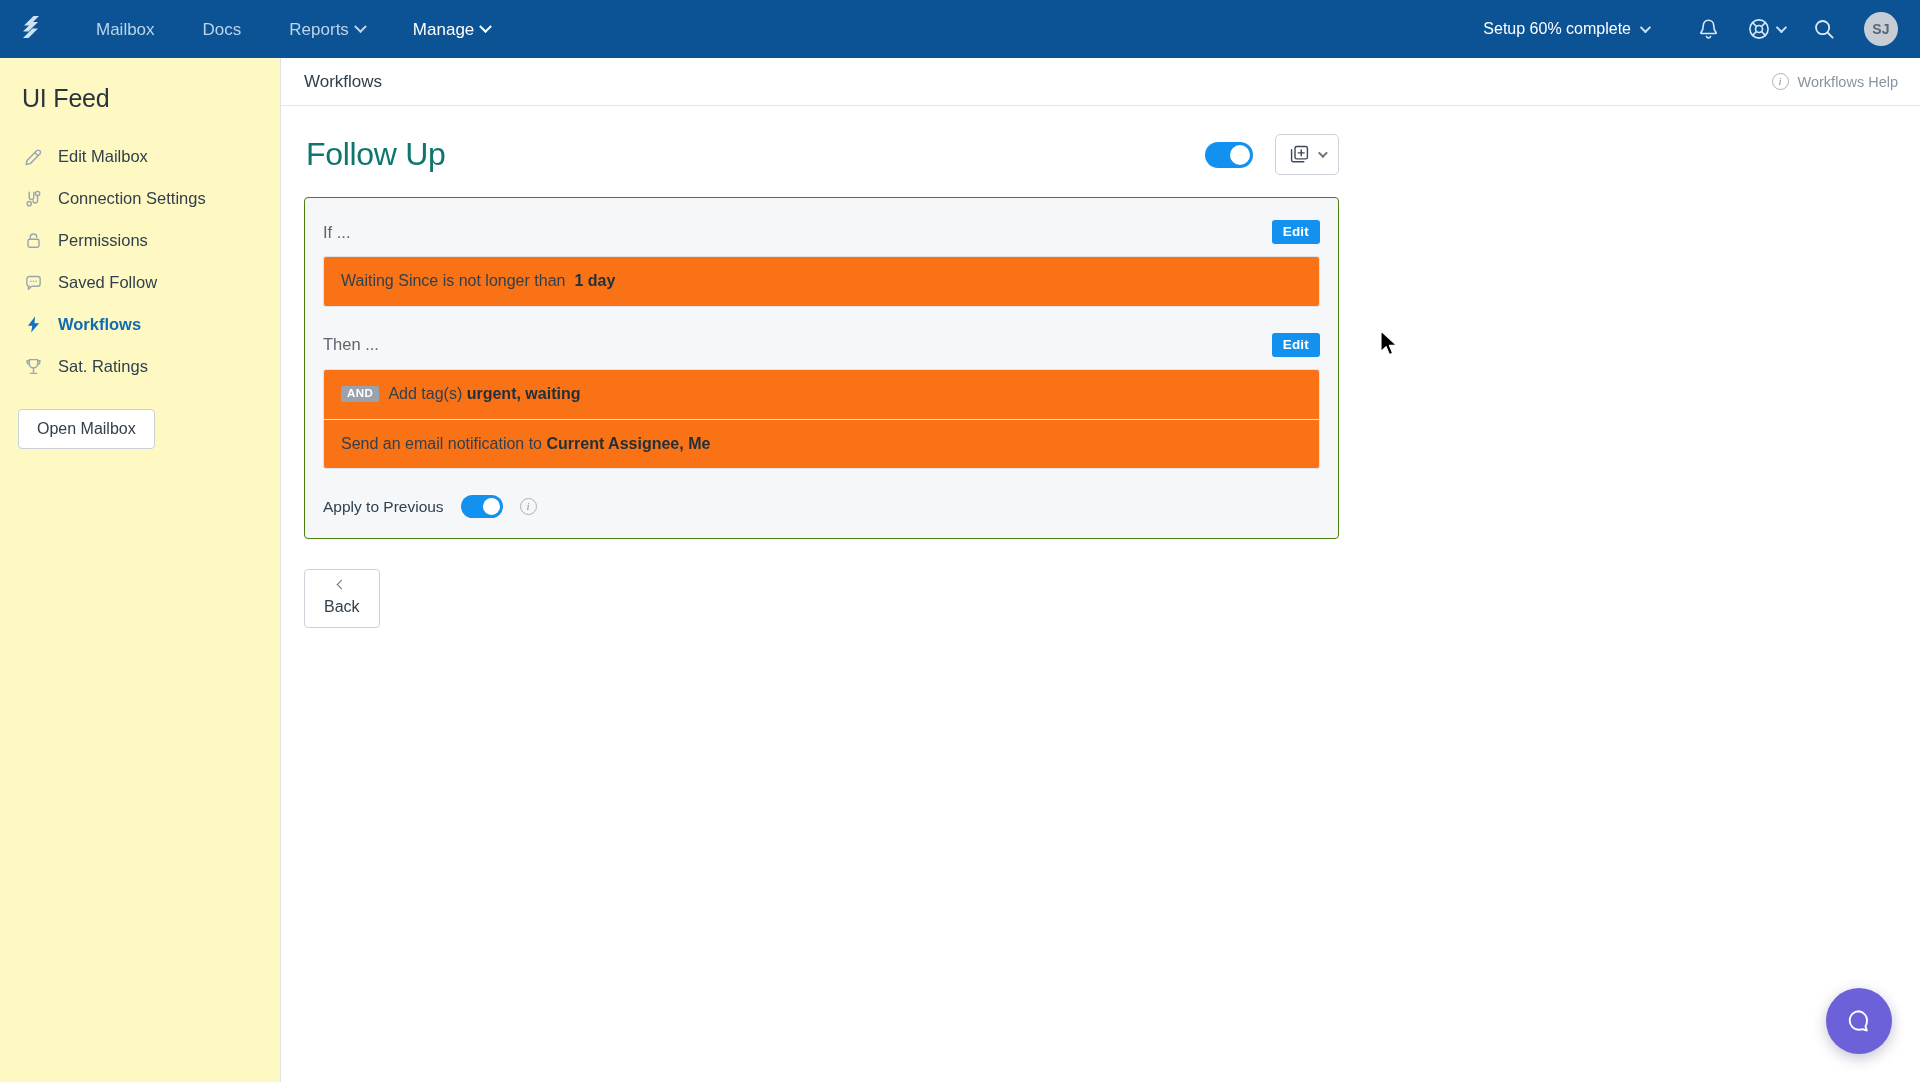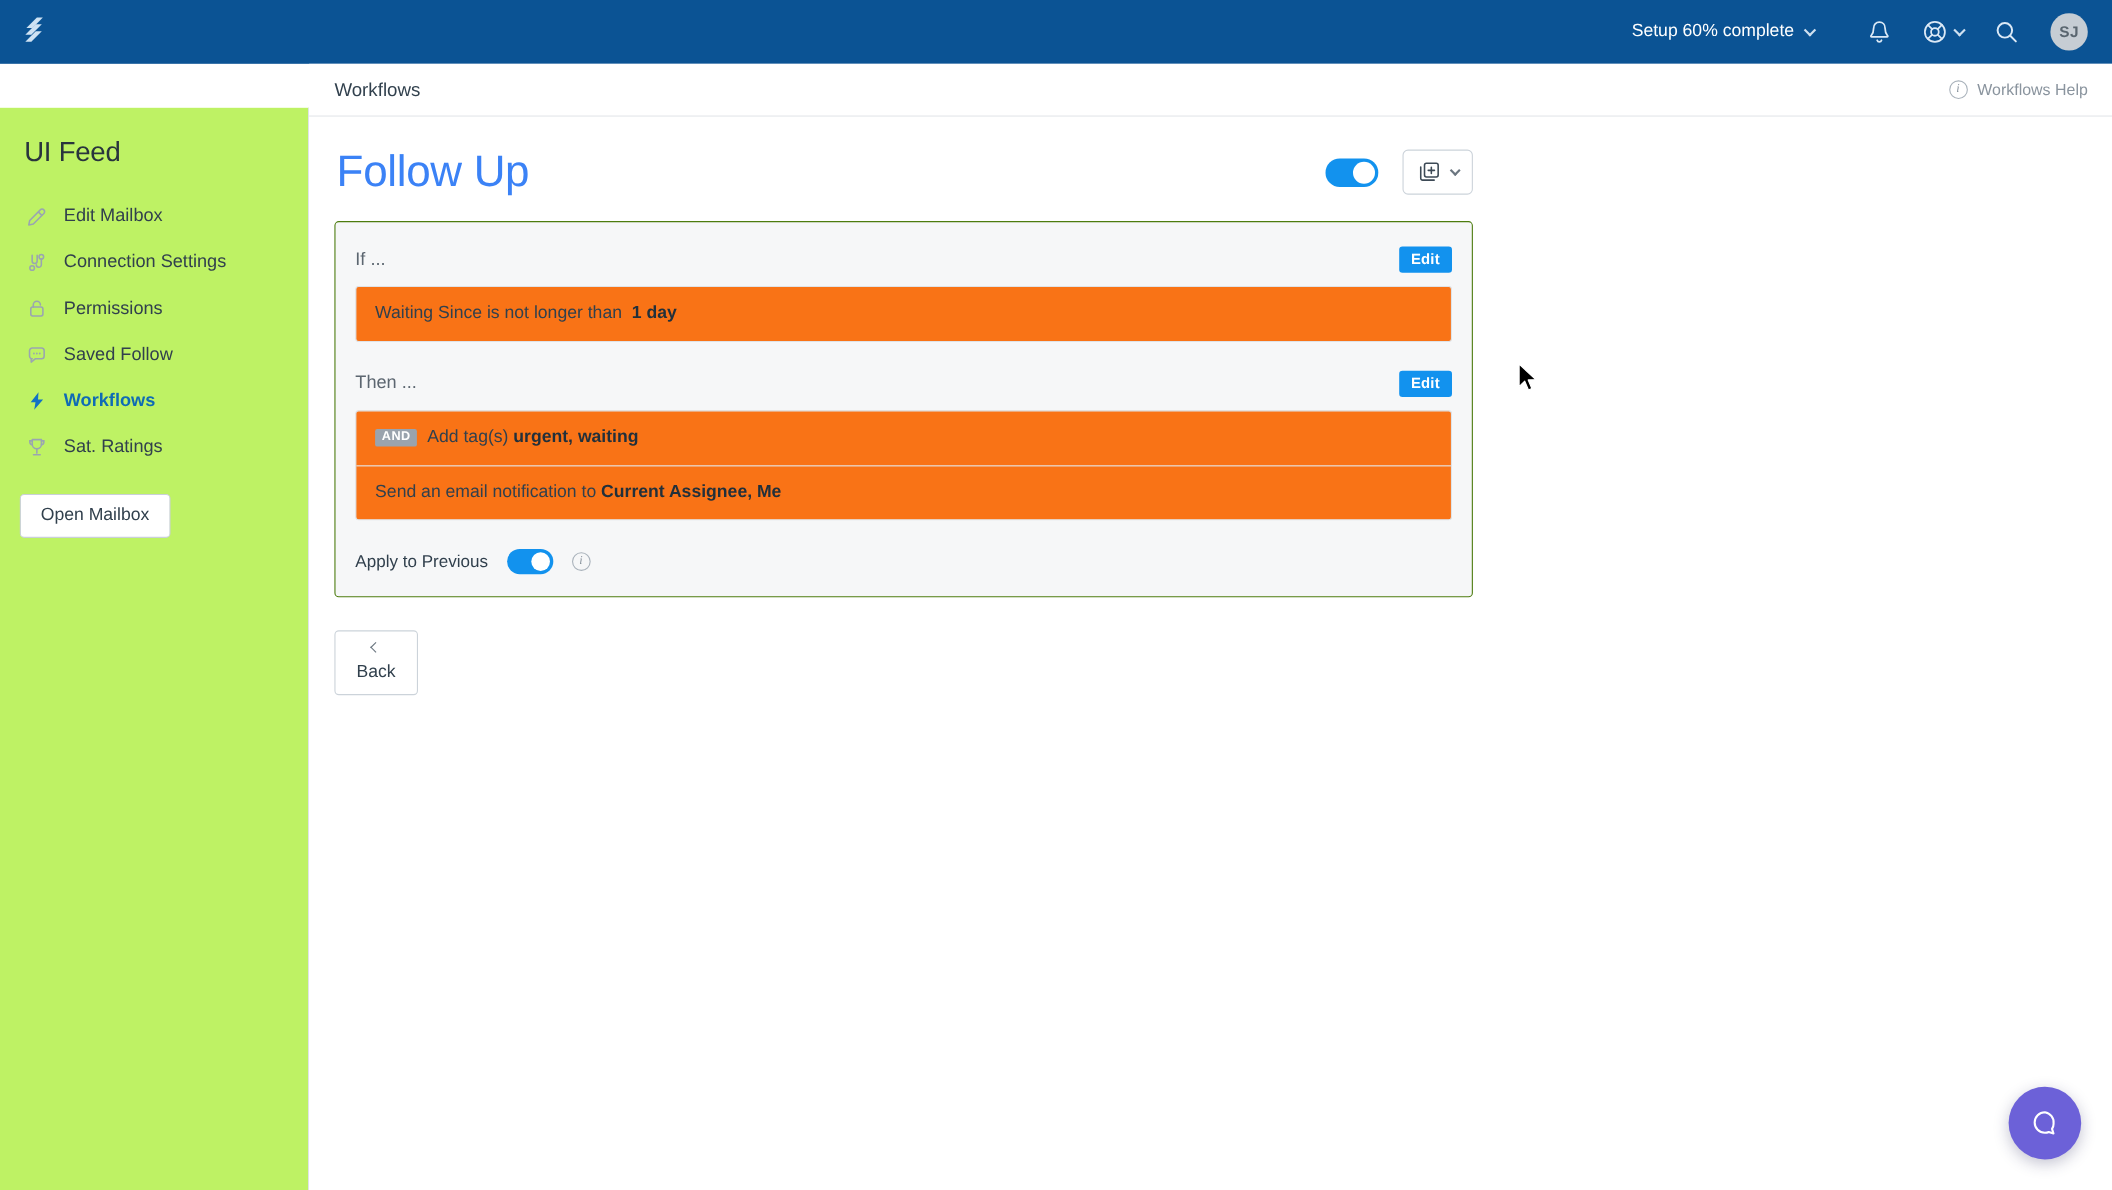--- a/index.html
+++ b/index.html
@@ -68,24 +68,23 @@
     display: flex; align-items: center; justify-content: center;
     margin-left: 14px; cursor: pointer;
   }
 
   
   .shell { display: flex; height: calc(1082px - 58px); }
 
   
   .sidebar {
     width: 281px; flex: 0 0 281px;
-    background: #bef264;
+    background: #fef9c3;
     border-right: 1px solid #dfe2e8;
     padding: 26px 0 0 0;
-    margin-top: 40px;
   }
   .sidebar-title {
     font-size: 25px; color: #29343d; font-weight: normal;
     padding: 0 22px; margin-bottom: 22px; letter-spacing: -.2px;
   }
   .sb-item {
     display: flex; align-items: center; gap: 14px;
     padding: 10px 22px; cursor: pointer;
     font-size: 16.5px; color: #31404d;
   }
@@ -120,21 +119,21 @@
     font-size: 11px; font-style: italic; font-family: "Liberation Serif", serif;
     display: flex; align-items: center; justify-content: center;
     line-height: 1;
   }
 
   .content { padding: 28px 0 0 23px; }
   .wf-head {
     width: 1035px; display: flex; align-items: center;
     margin-bottom: 22px; padding-left: 2px;
   }
-  .wf-title { font-size: 40px; color: #3b82f6; letter-spacing: -.3px; }
+  .wf-title { font-size: 32px; color: #0f766e; letter-spacing: -.3px; }
   .wf-head-right { margin-left: auto; display: flex; align-items: center; gap: 22px; }
 
   .toggle {
     width: 48px; height: 26px; border-radius: 13px;
     background: #1292ee; position: relative; cursor: pointer; flex: 0 0 48px;
   }
   .toggle .knob {
     position: absolute; top: 3px; right: 3px;
     width: 20px; height: 20px; border-radius: 50%; background: #fff;
   }
@@ -226,20 +225,36 @@
         <path d="M7 17.5 L16.5 8 h5.5 L12.5 17.5 Z"></path>
         <path d="M7 24 L16.5 14.5 h5.5 L12.5 24 Z"></path>
         <path d="M13 11 L22.5 1.5 h0 L22.5 7 L18.5 11 Z" opacity="0"></path>
       </g>
       <g fill="#cfe2f3">
         <path d="M8 11.5 L17.5 2 h5.5 L13.5 11.5 Z"></path>
       </g>
     </svg>
   </div>
 
+  <div class="nav-links">
+    <div class="nav-link">
+      <span>Mailbox</span>
+    </div>
+    <div class="nav-link">
+      <span>Docs</span>
+    </div>
+    <div class="nav-link">
+      <span>Reports</span>
+      <i class="caret"></i>
+    </div>
+    <div class="nav-link active">
+      <span>Manage</span>
+      <i class="caret"></i>
+    </div>
+  </div>
 
   <div class="nav-right">
     <div class="setup-status">
       <span>Setup 60% complete</span>
       <i class="caret"></i>
     </div>
 
     <div class="nav-icon-btn">
       <svg width="21" height="23" viewBox="0 0 21 23" fill="none" stroke="#dbe9f6" stroke-width="1.6">
         <path d="M10.5 2.2c-3.1 0-5.2 2.4-5.2 5.4 0 4.6-1.7 6.1-2.4 7 -.3.4 0 .9.5.9h14.2c.5 0 .8-.5.5-.9 -.7-.9-2.4-2.4-2.4-7 0-3-2.1-5.4-5.2-5.4Z" stroke-linejoin="round"></path>

